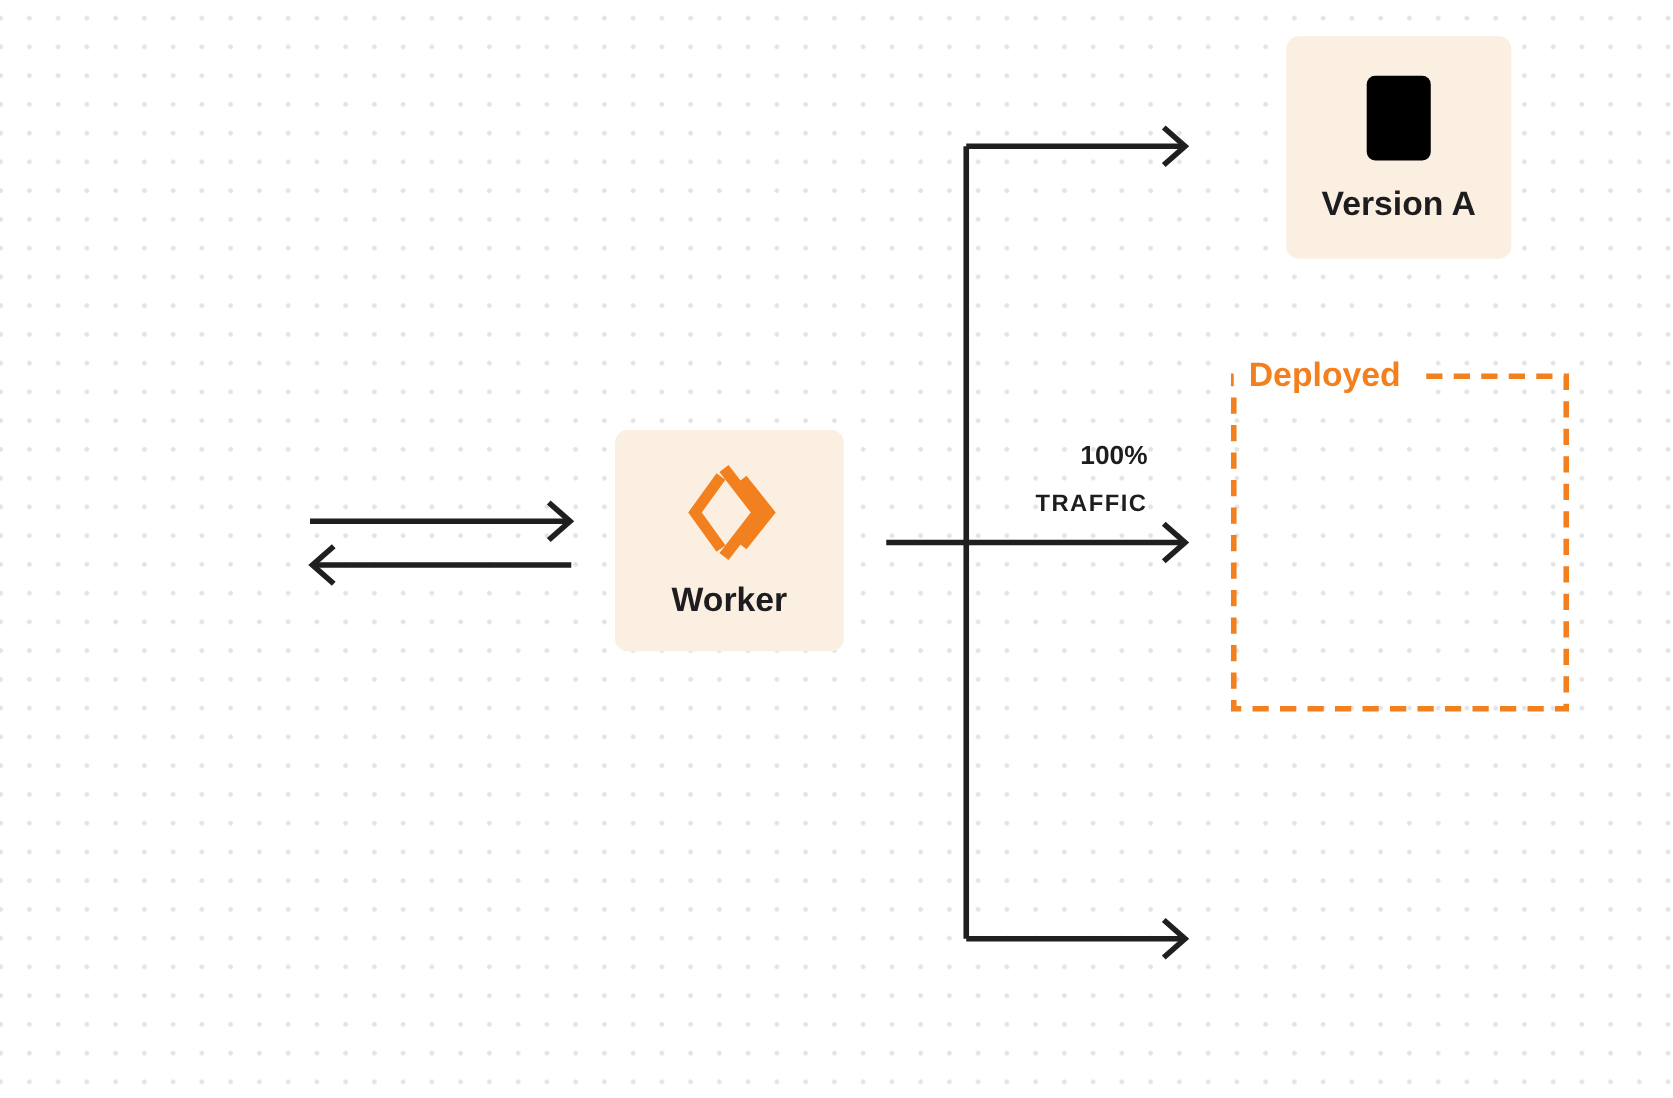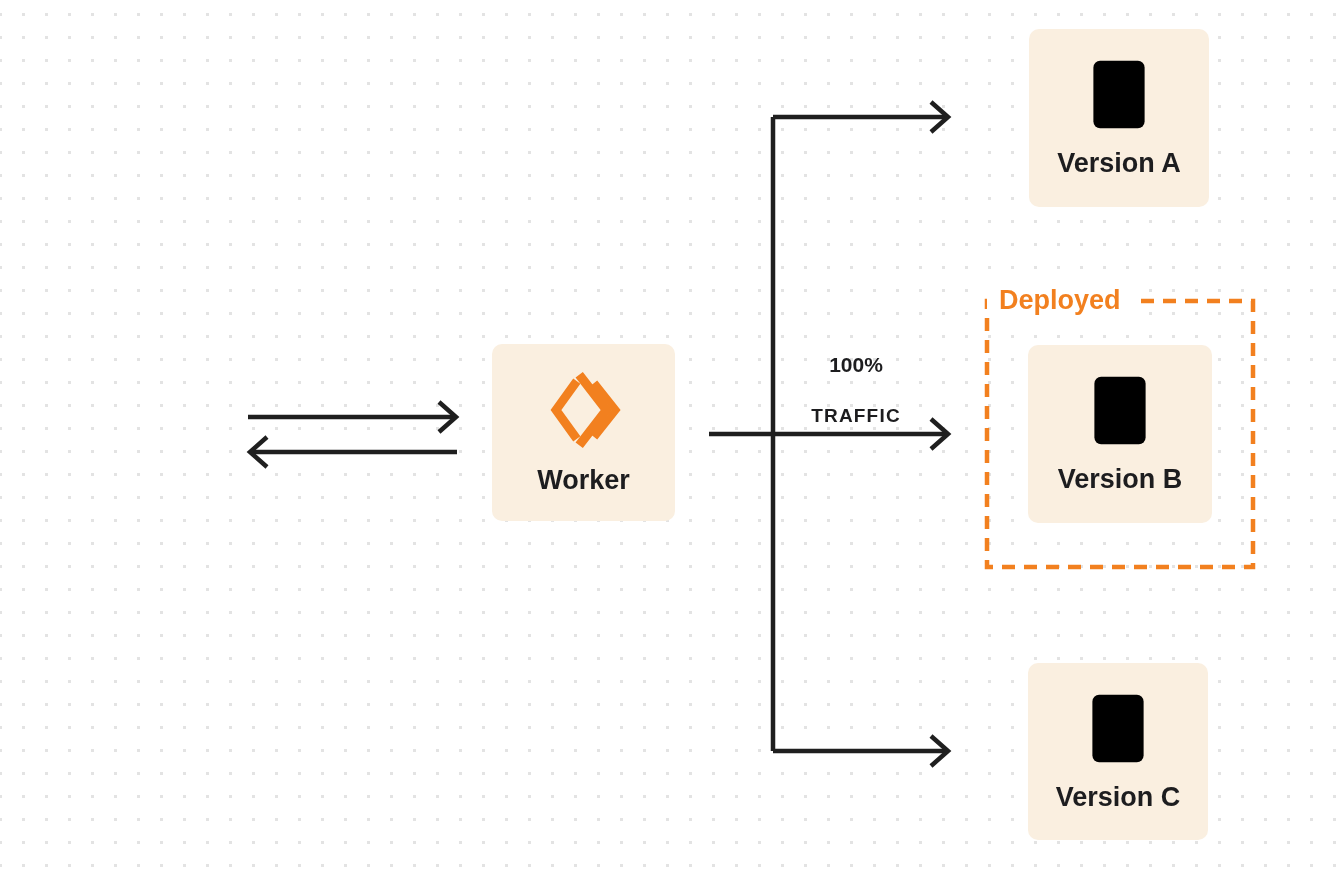--- a/index.html
+++ b/index.html
@@ -43,24 +43,24 @@
   .worker-node{left:492px;top:344px;width:183px;height:177px;background:var(--node-cream);gap:16px;}
   .version-node{background:var(--node-cream);gap:17px;border-radius:10px;}
   .version-a{left:1029px;top:29px;width:180px;height:178px;}
   .version-b{left:1028px;top:345px;width:184px;height:178px;}
   .version-c{left:1028px;top:663px;width:180px;height:177px;}
   .worker-logo{width:80px;height:80px;display:block;}
   .worker-logo polyline{stroke:var(--accent-orange);fill:none;stroke-linecap:butt;stroke-linejoin:miter;}
   .version-icon{width:58px;height:75px;display:block;}
   .traffic-label{
     position:absolute;left:794px;top:351px;width:124px;
-    text-align:center;color:var(--text-dark);font-weight:700;
+    text-align:right;color:var(--text-dark);font-weight:700;
   }
   .traffic-line1{font-size:21px;line-height:27px;}
-  .traffic-line2{font-size:19px;line-height:27px;margin-top:24px;letter-spacing:1.2px;}
+  .traffic-line2{font-size:19px;line-height:27px;margin-top:12px;letter-spacing:1.2px;}
   .deployed-label{
     position:absolute;left:987px;top:284px;width:266px;
     text-align:left;pointer-events:none;
   }
   .deployed-label span{
     display:inline-block;
     background:var(--label-bg);
     padding:0 12px;
     color:var(--accent-orange);
     font-weight:700;font-size:27px;line-height:32px;
@@ -135,27 +135,15 @@
     <svg class="version-icon" viewBox="0 0 60 77">
       <use href="#code-file-icon-def"></use>
     </svg>
     <span class="label">Version A</span>
   </div>
 
   <div class="deployed-label">
     <span>Deployed</span>
   </div>
 
-  <div class="node version-node version-b">
-    <svg class="version-icon" viewBox="0 0 60 77">
-      <use href="#code-file-icon-def"></use>
-    </svg>
-    <span class="label">Version B</span>
-  </div>
 
-  <div class="node version-node version-c">
-    <svg class="version-icon" viewBox="0 0 60 77">
-      <use href="#code-file-icon-def"></use>
-    </svg>
-    <span class="label">Version C</span>
-  </div>
 
 </div>
 
 </body></html>

